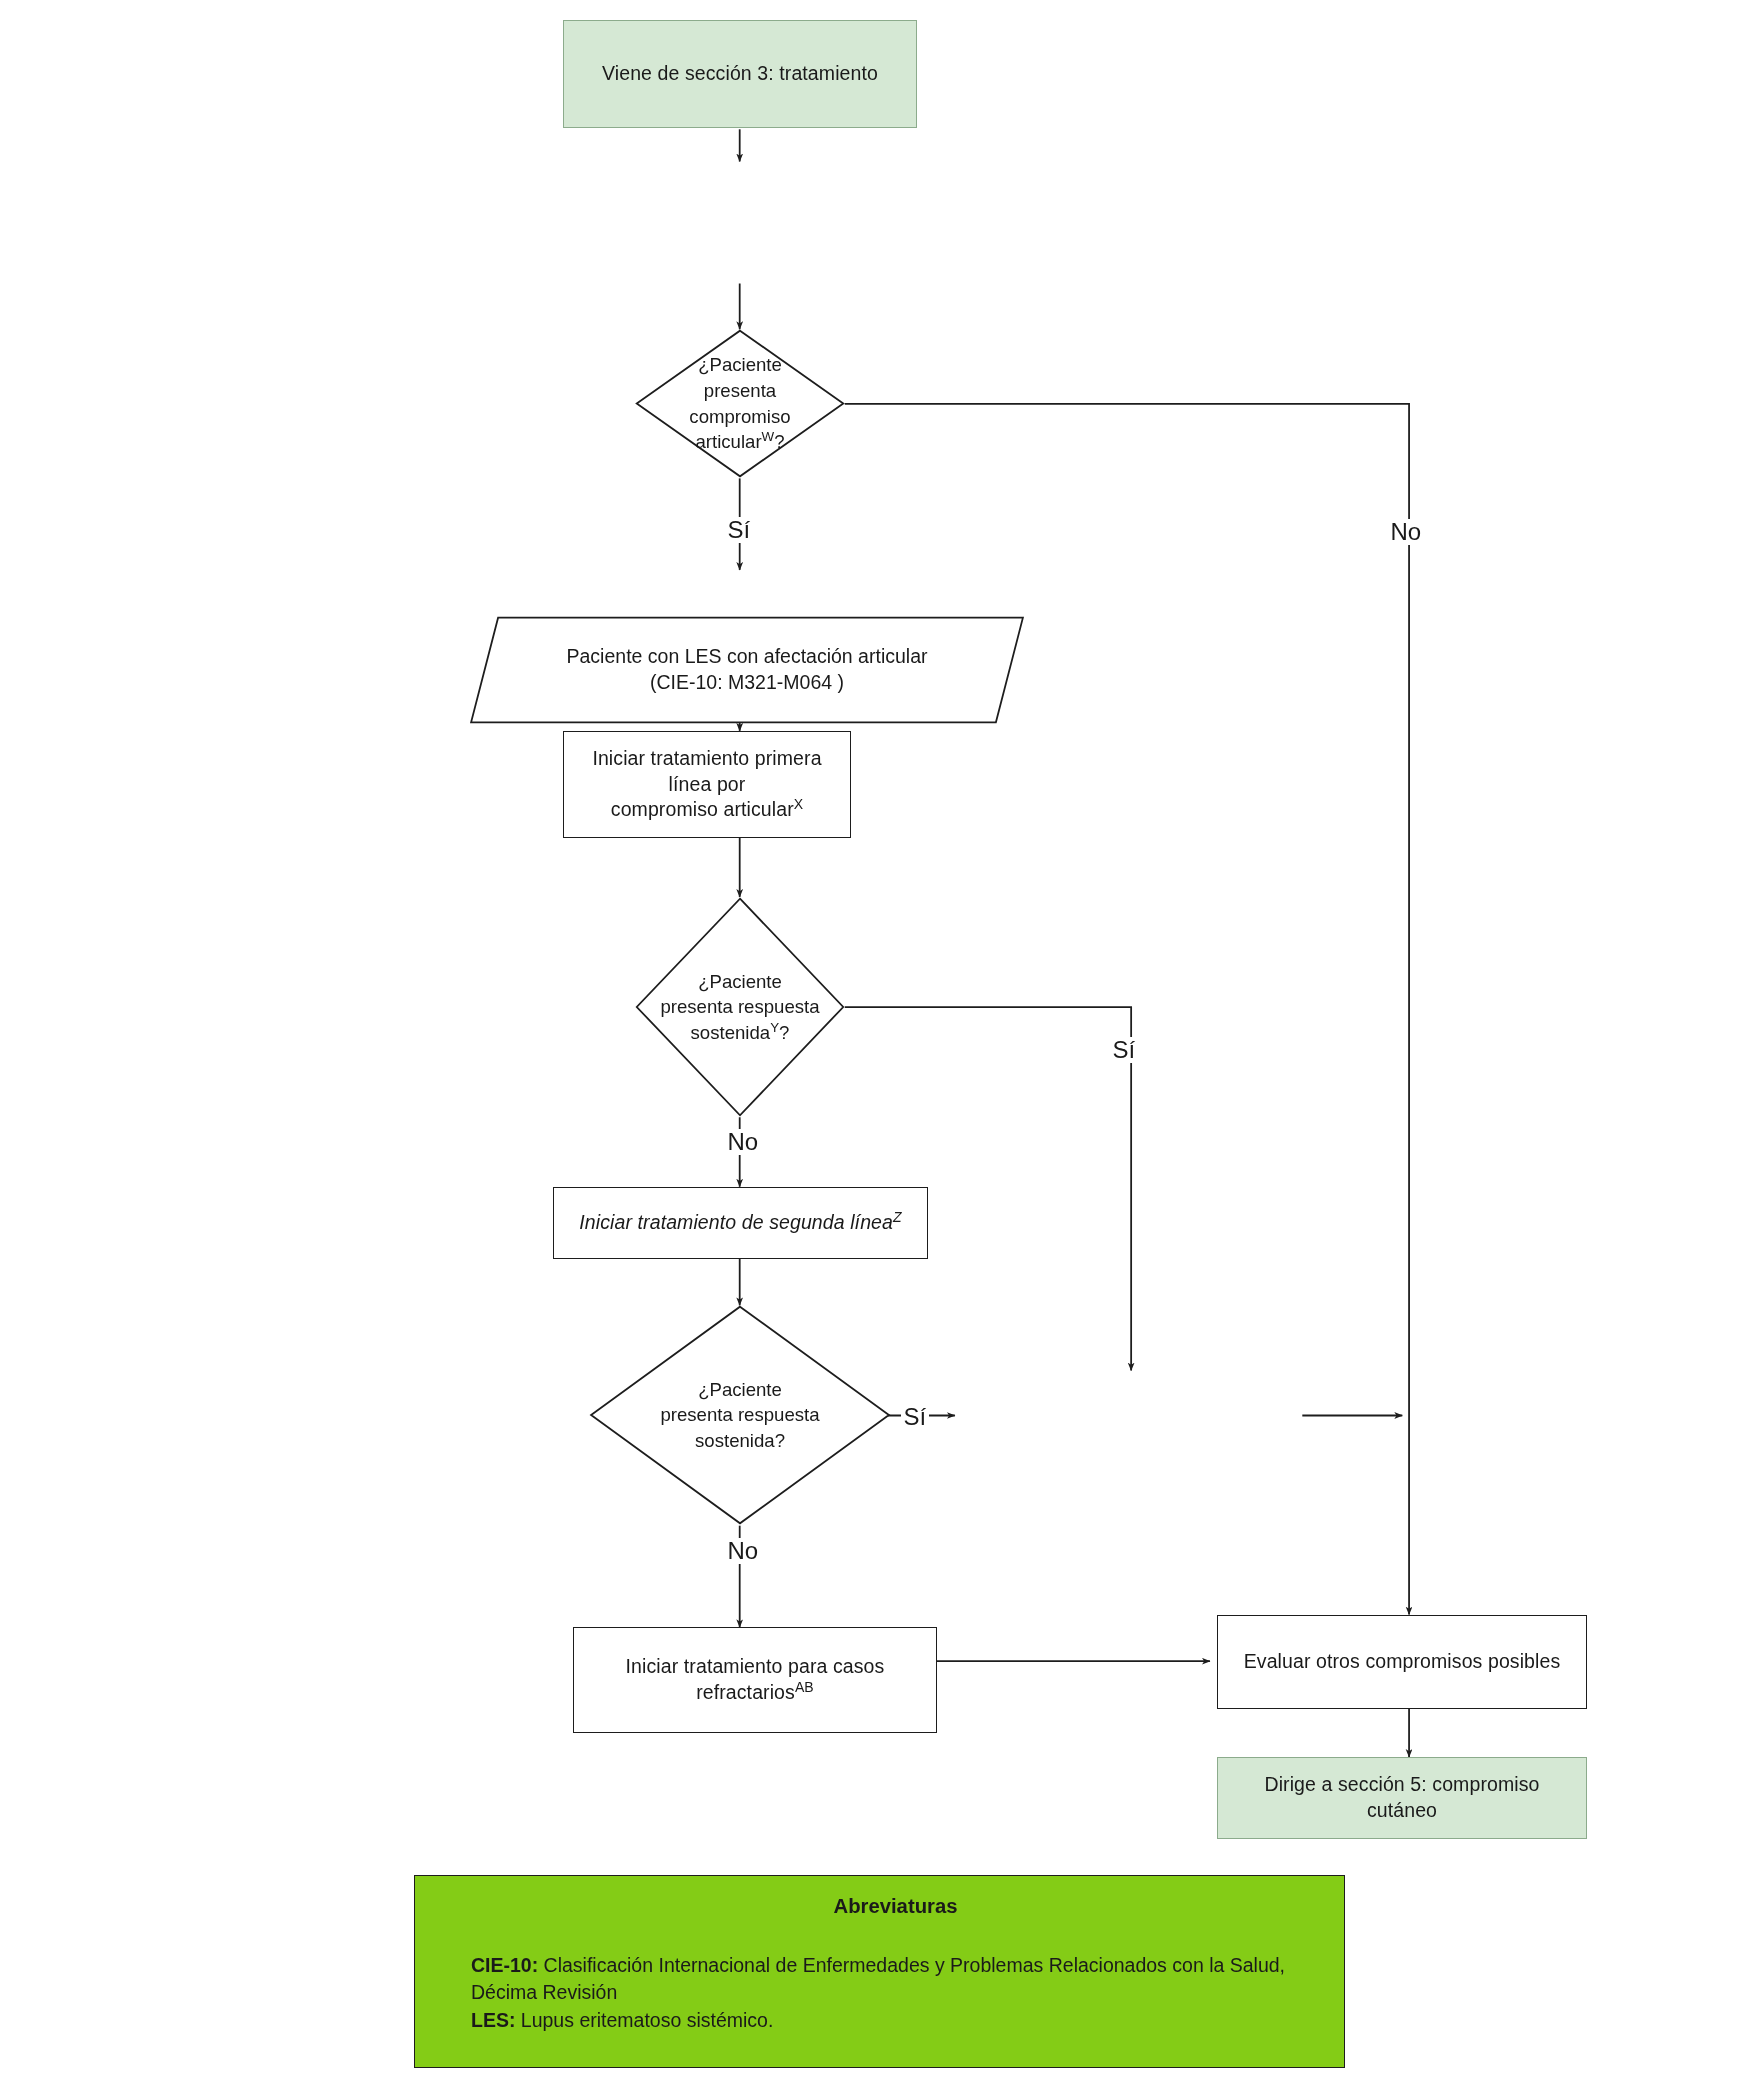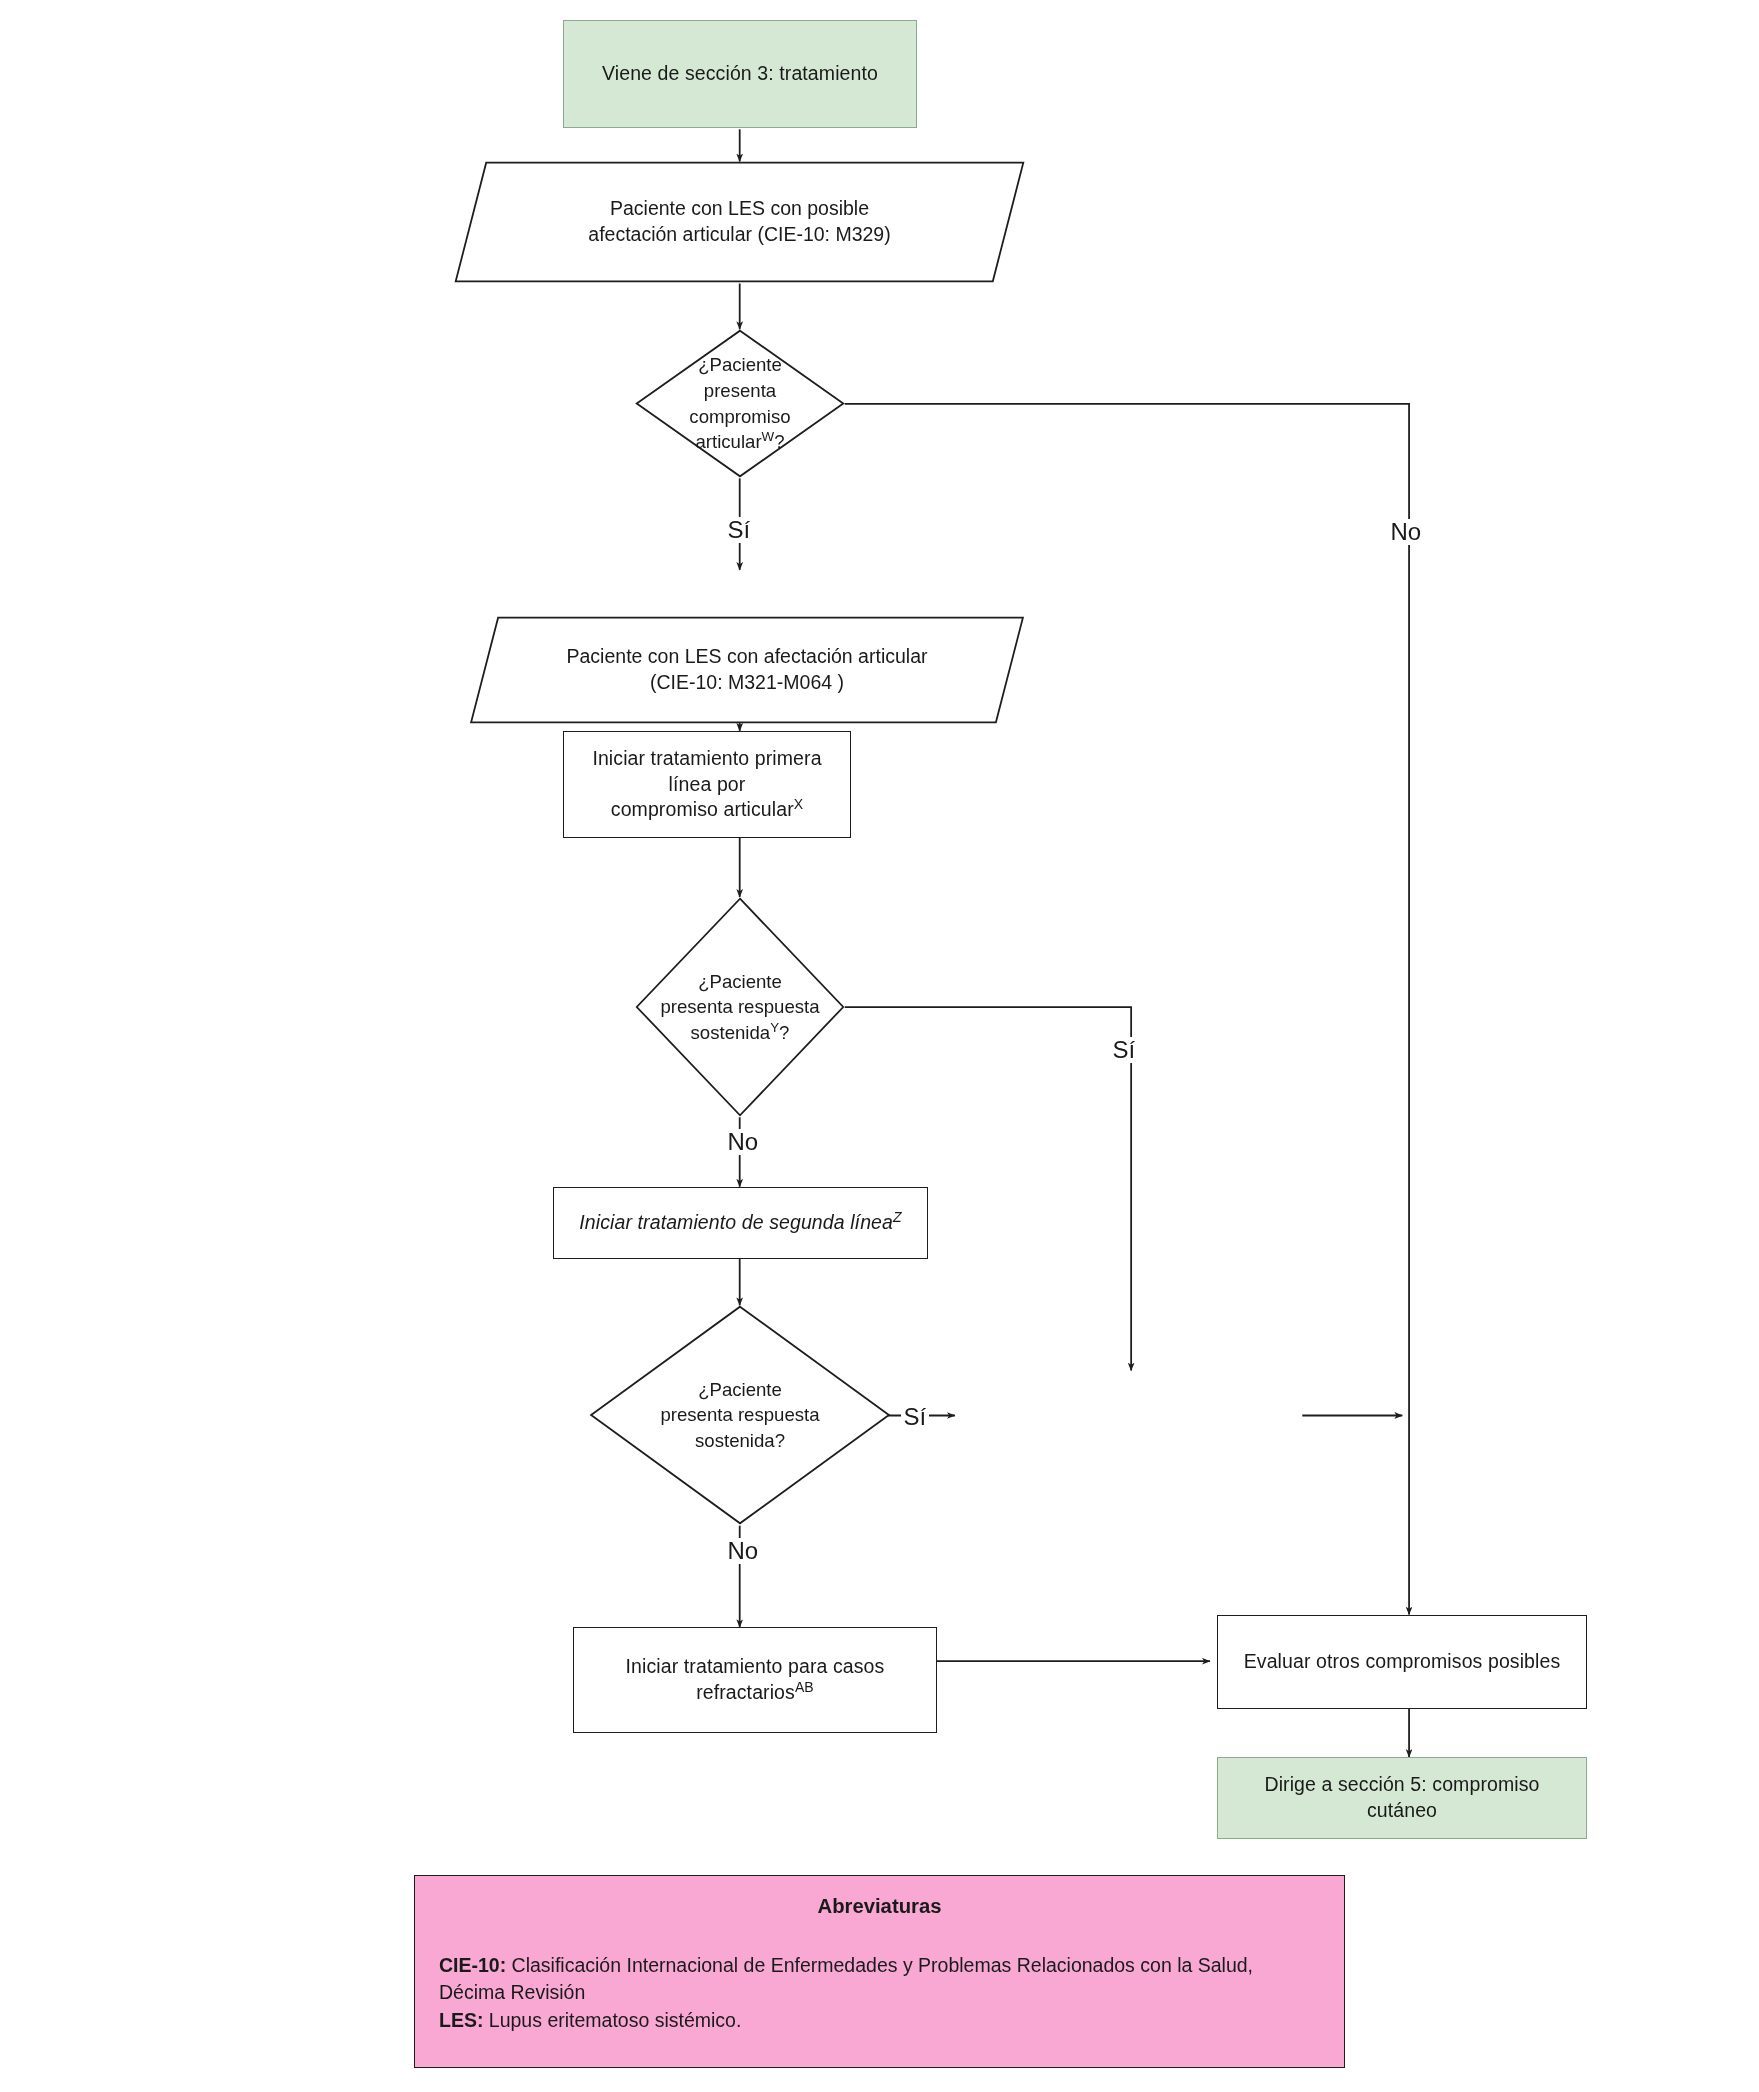--- a/index.html
+++ b/index.html
@@ -71,23 +71,24 @@
     white-space: nowrap;
     line-height: 1;
   }
   #abbrev-box {
     position: absolute;
     left: 414px;
     top: 1875px;
     width: 931px;
     height: 193px;
     border: 1.4px solid #1d1d1d;
-    background: #f9a8d4;
+    background: #84cc16;
     box-sizing: border-box;
     color: #1a1a1a;
+    padding-left: 32px;
   }
   #abbrev-title {
     text-align: center;
     font-weight: bold;
     font-size: 20.3px;
     margin-top: 18.6px;
   }
   #abbrev-body {
     margin: 34px 24px 0 24px;
     font-size: 19.5px;
@@ -135,31 +136,20 @@
       <path d="M1070,1960 L1428,1960" marker-end="url(#arrow)"></path>
 
       <path d="M1663,2016 L1663,2073" marker-end="url(#arrow)"></path>
     </g>
   </svg>
 
   <div class="node green" style="left:563px; top:20.3px; width:354px; height:108px;">
     <span class="lbl">Viene de sección 3: tratamiento</span>
   </div>
 
-  <div class="para-wrap" style="left:454px; top:161px; width:571px; height:122px;">
-    <svg width="571" height="122" viewBox="0 0 674 144">
-      <polygon points="38,2 672,2 636,142 2,142" fill="#ffffff" stroke="#1d1d1d" stroke-width="2.1"></polygon>
-    </svg>
-    <div class="shape-text">
-      <div>
-        <span>Paciente con LES con posible</span><br>
-        <span>afectación articular (CIE-10: M329)</span>
-      </div>
-    </div>
-  </div>
 
   <div class="diamond-wrap" style="left:635px; top:329px; width:210px; height:149px;">
     <svg width="210" height="149" viewBox="0 0 248 176">
       <polygon points="124,2 246,88 124,174 2,88" fill="#ffffff" stroke="#1d1d1d" stroke-width="2.1"></polygon>
     </svg>
     <div class="shape-text">
       <div>
         <span>¿Paciente</span><br>
         <span>presenta</span><br>
         <span>compromiso</span><br>

